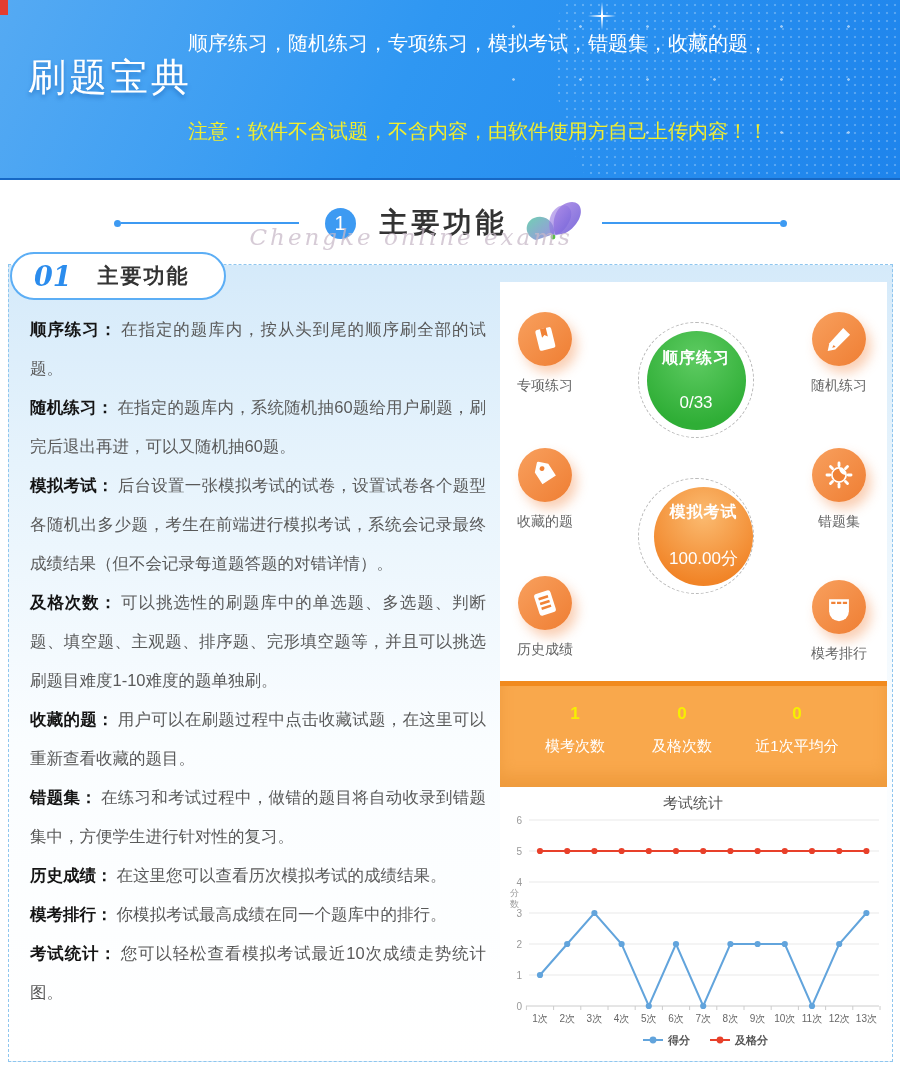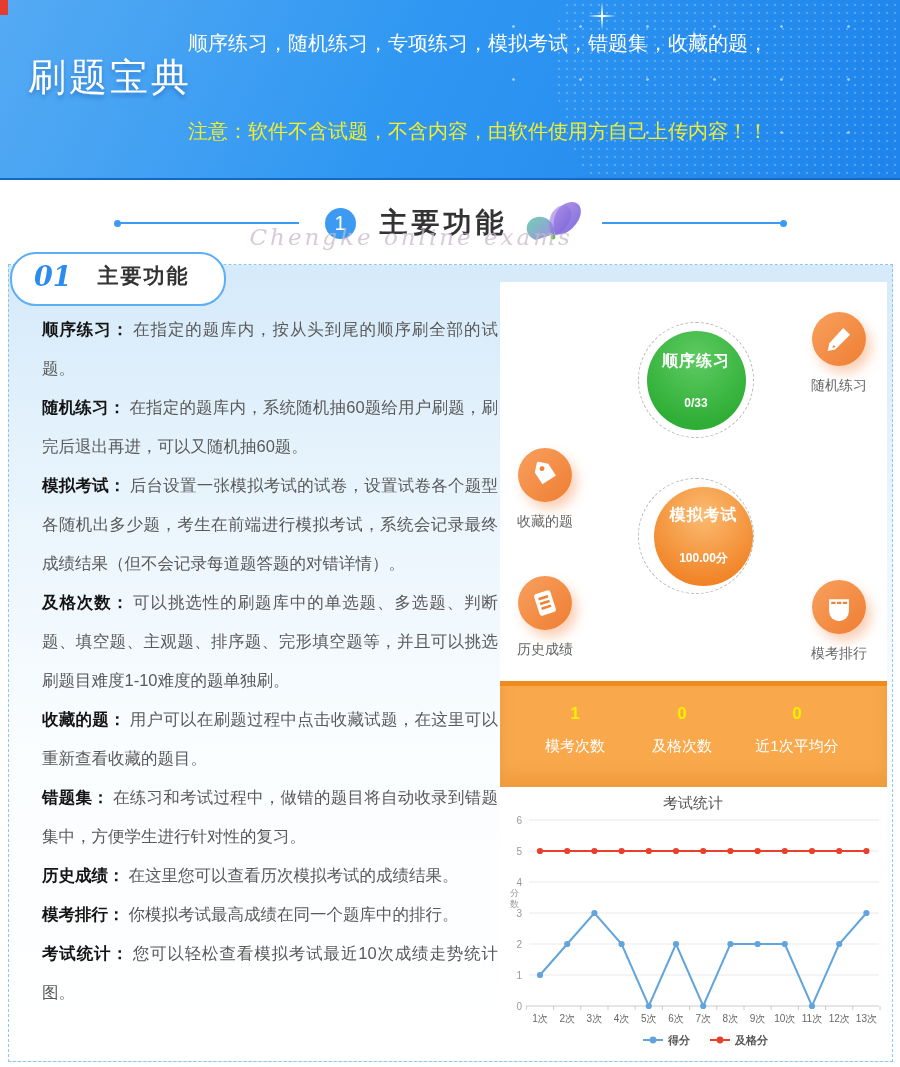--- a/index.html
+++ b/index.html
@@ -36,47 +36,47 @@
               background:rgba(144,202,249,.5);z-index:-1;}
   .band-title{font-size:28px;font-weight:bold;color:#333;letter-spacing:4px;margin-right:14px;}
   .butterfly{width:62px;height:46px;margin-right:18px;}
   .watermark{position:absolute;left:50%;top:42px;transform:translateX(-62%);
              font-family:"DejaVu Serif","Liberation Serif",serif;font-style:italic;
              font-size:23px;color:rgba(200,185,200,.75);letter-spacing:3px;white-space:nowrap;}
   
   .content-box{position:absolute;left:8px;top:264px;width:883px;height:796px;
                border:1px dashed #8fc6ef;
                background:linear-gradient(180deg,#d5eafa 0%,#e6f3fc 25%,#fafdff 60%,#ffffff 100%);}
-  .badge{position:absolute;left:10px;top:252px;height:44px;padding:0 34px 6px 22px;background:#fff;
+  .badge{position:absolute;left:10px;top:252px;height:44px;padding:0 34px 0 22px;background:#fff;
          border:2px solid #5caef5;border-radius:26px;display:flex;align-items:center;z-index:5;}
   .badge-num{font-family:"DejaVu Serif","Liberation Serif",serif;font-style:italic;font-weight:bold;
              font-size:27px;color:#2b8ced;margin-right:26px;}
   .badge-title{font-size:21px;font-weight:bold;color:#333;letter-spacing:2px;}
   
   .features{position:absolute;left:30px;top:310px;width:456px;font-size:16.5px;line-height:39px;
-            text-align:justify;color:#595959;margin-left:12px;}
+            text-align:justify;color:#595959;}
   .features p{margin:0;}
   .features b{color:#141414;margin-right:4px;}
   
   .panel{position:absolute;left:500px;top:282px;width:387px;height:778px;background:#fff;}
   .tile{position:absolute;width:110px;text-align:center;cursor:pointer;}
   .tile-icon{width:54px;height:54px;margin:0 auto;border-radius:50%;
              background:linear-gradient(135deg,#f8a05e,#ef7e33);
              box-shadow:5px 7px 12px rgba(243,148,88,.45);
              display:flex;align-items:center;justify-content:center;}
   .tile-icon svg{width:34px;height:34px;}
   .tile-label{margin-top:11px;font-size:14px;color:#666;}
   .big-circle{position:absolute;width:114px;height:114px;border:1px dashed #b9b9b9;border-radius:50%;
               display:flex;align-items:center;justify-content:center;cursor:pointer;}
   .bc-inner{width:99px;height:99px;border-radius:50%;display:flex;flex-direction:column;
             align-items:center;justify-content:center;color:#fff;}
   .bc-green{background:radial-gradient(circle at 50% 28%,#5ecb62,#2fae36 75%);}
   .bc-orange{background:radial-gradient(circle at 50% 28%,#fbbb71,#f18427 78%);}
   .bc-title{font-size:16px;font-weight:bold;letter-spacing:1px;}
-  .bc-value{font-size:12px;font-weight:bold;margin-top:24px;}
+  .bc-value{font-size:17px;font-weight:normal;margin-top:24px;}
   
   .statbar{position:absolute;left:0;top:399px;width:387px;height:101px;background:#f9a84c;
            border-top:5px solid #f18a1e;box-shadow:inset 0 -12px 14px rgba(210,120,20,.25);}
   .stat-col{position:absolute;top:18px;transform:translateX(-50%);text-align:center;}
   .stat-value{font-size:17px;font-weight:bold;color:#f7ef00;}
   .stat-label{margin-top:13px;font-size:15px;color:#fff;white-space:nowrap;}
   
   .chart-wrap{position:absolute;left:0;top:508px;width:387px;height:270px;}
 </style>
 </head>
@@ -139,20 +139,31 @@
     <p><b>及格次数：</b><span>可以挑选性的刷题库中的单选题、多选题、判断题、填空题、主观题、排序题、完形填空题等，并且可以挑选刷题目难度1-10难度的题单独刷。</span></p>
     <p><b>收藏的题：</b><span>用户可以在刷题过程中点击收藏试题，在这里可以重新查看收藏的题目。</span></p>
     <p><b>错题集：</b><span>在练习和考试过程中，做错的题目将自动收录到错题集中，方便学生进行针对性的复习。</span></p>
     <p><b>历史成绩：</b><span>在这里您可以查看历次模拟考试的成绩结果。</span></p>
     <p><b>模考排行：</b><span>你模拟考试最高成绩在同一个题库中的排行。</span></p>
     <p><b>考试统计：</b><span>您可以轻松查看模拟考试最近10次成绩走势统计图。</span></p>
   </div>
 
   <div class="panel">
 
+    <div class="tile" style="left:-10px;top:30px;">
+      <div class="tile-icon">
+        <svg viewBox="0 0 24 24">
+            <g transform="rotate(-14 12 12)">
+          <rect x="6.5" y="4.5" width="11.5" height="15" rx="1.5" fill="#fff"></rect>
+          <path d="M10.2 4.5v6.2l2.1-1.6 2.1 1.6V4.5z" fill="#f08236"></path>
+            </g>
+          </svg>
+      </div>
+      <div class="tile-label">专项练习</div>
+    </div>
 
     <div class="big-circle" style="left:138px;top:40px;">
       <div class="bc-inner bc-green">
         <div class="bc-title">顺序练习</div>
         <div class="bc-value">0/33</div>
       </div>
     </div>
 
     <div class="tile" style="left:284px;top:30px;">
       <div class="tile-icon">
@@ -176,20 +187,39 @@
       <div class="tile-label">收藏的题</div>
     </div>
 
     <div class="big-circle" style="left:138px;top:196px;justify-content:flex-end;">
       <div class="bc-inner bc-orange">
         <div class="bc-title">模拟考试</div>
         <div class="bc-value">100.00分</div>
       </div>
     </div>
 
+    <div class="tile" style="left:284px;top:166px;">
+      <div class="tile-icon">
+        <svg viewBox="0 0 24 24">
+          <g fill="#fff">
+            <rect x="11" y="2.5" width="2" height="4" rx="1"></rect>
+            <rect x="11" y="2.5" width="2" height="4" rx="1" transform="rotate(45 12 12)"></rect>
+            <rect x="11" y="2.5" width="2" height="4" rx="1" transform="rotate(90 12 12)"></rect>
+            <rect x="11" y="2.5" width="2" height="4" rx="1" transform="rotate(135 12 12)"></rect>
+            <rect x="11" y="2.5" width="2" height="4" rx="1" transform="rotate(180 12 12)"></rect>
+            <rect x="11" y="2.5" width="2" height="4" rx="1" transform="rotate(225 12 12)"></rect>
+            <rect x="11" y="2.5" width="2" height="4" rx="1" transform="rotate(270 12 12)"></rect>
+            <rect x="11" y="2.5" width="2" height="4" rx="1" transform="rotate(315 12 12)"></rect>
+            <circle cx="12" cy="12" r="5.6"></circle>
+          </g>
+          <path d="M12 7.6a4.4 4.4 0 104.4 4.4 5.6 5.6 0 01-4.4-4.4z" fill="#f08236"></path>
+          </svg>
+      </div>
+      <div class="tile-label">错题集</div>
+    </div>
 
     <div class="tile" style="left:-10px;top:294px;">
       <div class="tile-icon">
         <svg viewBox="0 0 24 24">
             <g transform="rotate(-18 12 12)">
           <rect x="6" y="4" width="12" height="16" rx="2" fill="#fff"></rect>
           <rect x="8.5" y="7.2" width="7" height="1.8" fill="#f08236"></rect>
           <rect x="8.5" y="10.7" width="7" height="1.8" fill="#f08236"></rect>
           <rect x="8.5" y="14.2" width="7" height="1.8" fill="#f08236"></rect>
             </g>

